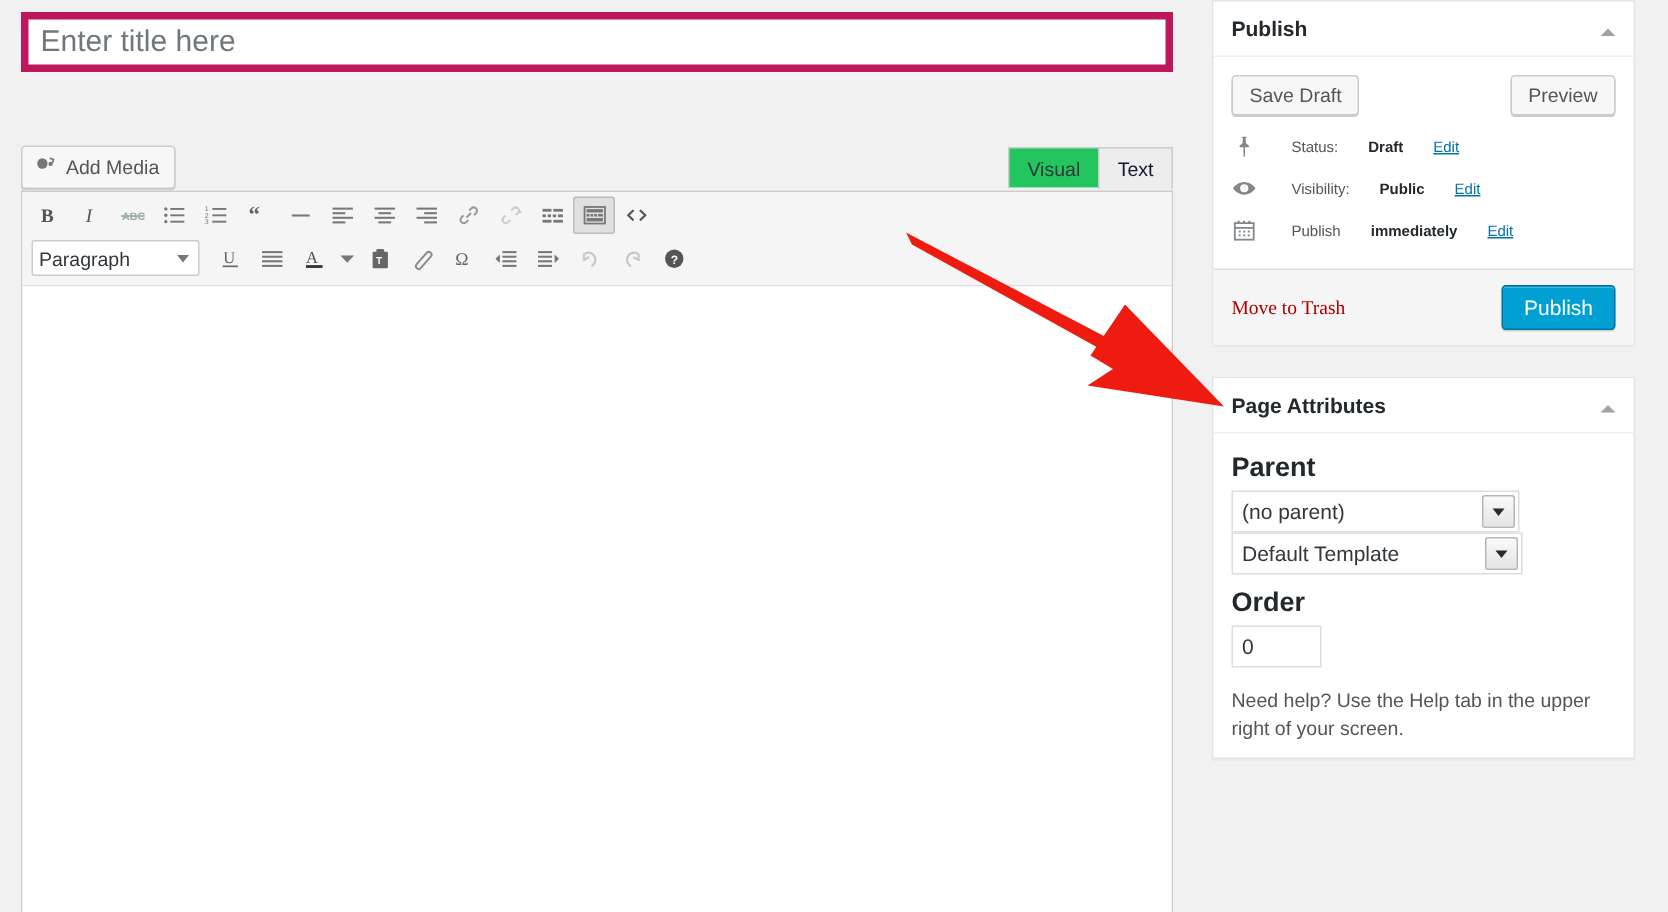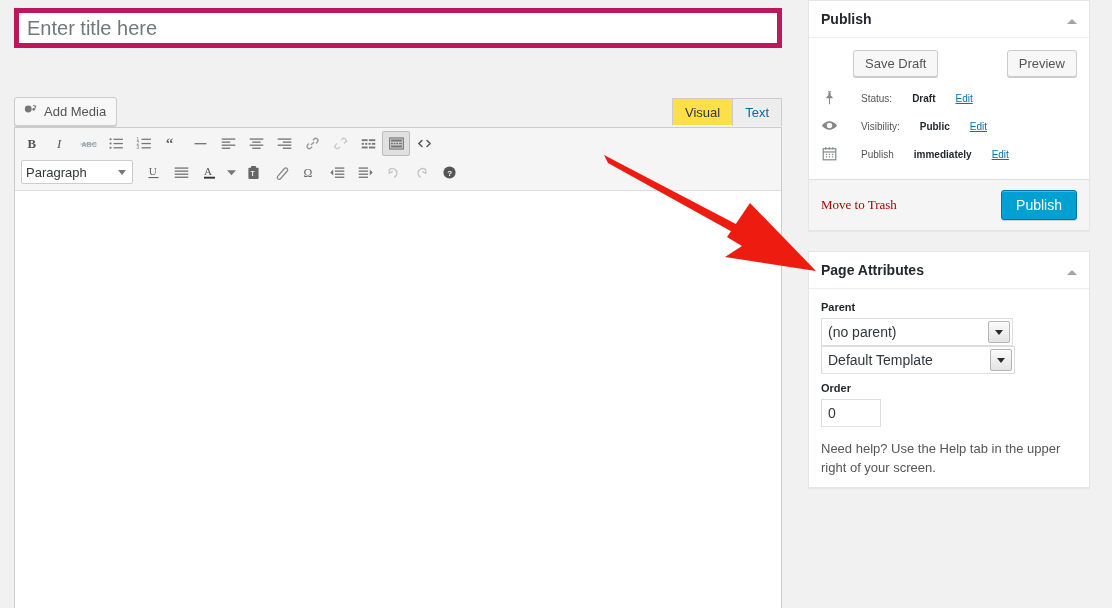--- a/index.html
+++ b/index.html
@@ -46,25 +46,25 @@
     height: 29px; padding: 0 10px 0 8px;
     background: #f7f7f7; border: 1px solid #ccc; border-radius: 3px;
     font-size: 13px; color: #555; cursor: pointer;
     box-shadow: 0 1px 0 #ccc;
   }
 
   
   .ed-tabs { position: absolute; right: 0; top: 1px; display: flex; }
   .ed-tab {
     height: 28px; line-height: 27px; padding: 0 12px;
-    font-size: 13px; color: #0369a1;
+    font-size: 13px; color: #0f172a;
     border: 1px solid #ccc; border-bottom: none; cursor: pointer;
     background: #ededed; margin-left: -1px;
   }
-  .ed-tab.active { background: #fde047; color: #32373c; border-bottom: 1px solid #fff; }
+  .ed-tab.active { background: #22c55e; color: #32373c; border-bottom: 1px solid #fff; }
 
   
   .ed-shell {
     position: absolute; left: 14px; top: 127px; width: 768px; height: 481px;
     border: 1px solid #ccc; border-bottom: none; background: #fff;
   }
   .ed-toolbar {
     background: #f5f5f5; border-bottom: 1px solid #ddd;
     padding: 2px 3px 3px 3px;
   }
@@ -123,21 +123,20 @@
   
   .pub-actions {
     display: flex; justify-content: space-between; align-items: center;
     padding: 2px 0 8px;
   }
   .btn-sec {
     height: 27px; padding: 0 11px; line-height: 25px;
     background: #f7f7f7; border: 1px solid #ccc; border-radius: 3px;
     font-size: 13px; color: #555; cursor: pointer;
     box-shadow: 0 1px 0 #ccc;
-    margin-left: 32px;
   }
   .misc-row {
     display: flex; align-items: center; gap: 20px;
     padding: 4px 0; font-size: 10px; color: #555; line-height: 18px;
   }
   .misc-row .ic { width: 20px; height: 20px; flex: none; color: #82878c; }
   .misc-row b { color: #23282d; }
   .lnk { color: #0073aa; text-decoration: underline; cursor: pointer; }
   .pub-foot {
     display: flex; justify-content: space-between; align-items: center;
@@ -147,21 +146,21 @@
   .trash-lnk { color: #a00; text-decoration: none; font-size: 13px; cursor: pointer; font-family: Liberation Serif, serif; }
   .btn-primary {
     height: 30px; padding: 0 14px; line-height: 28px;
     background: #00a0d2; border: 1px solid #0073aa; border-radius: 3px;
     color: #fff; font-size: 14px; cursor: pointer;
     box-shadow: inset 0 1px 0 rgba(120,200,230,.6), 0 1px 0 rgba(0,0,0,.15);
   }
 
   
   .fld-label {
-    font-size: 11px; font-weight: bold; color: #23282d;
+    font-size: 18px; font-weight: bold; color: #23282d;
     margin: 8px 0 5px;
   }
   .fld-label:first-child { margin-top: 2px; }
   .sel {
     position: relative; display: block; width: 192px; height: 28px;
     border: 1px solid #ddd; background: #fff; border-radius: 0;
     font-size: 14px; color: #32373c; line-height: 26px;
     padding: 0 30px 0 6px; cursor: pointer;
     white-space: nowrap; overflow: hidden;
   }

